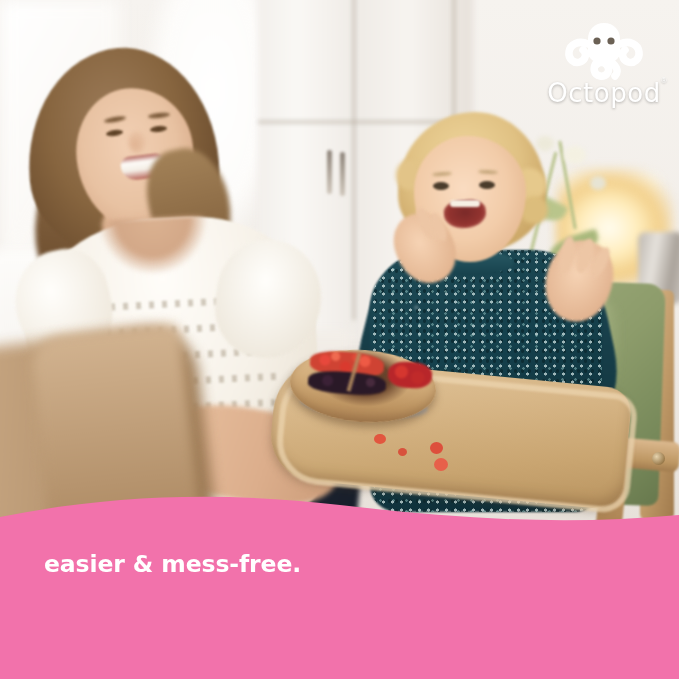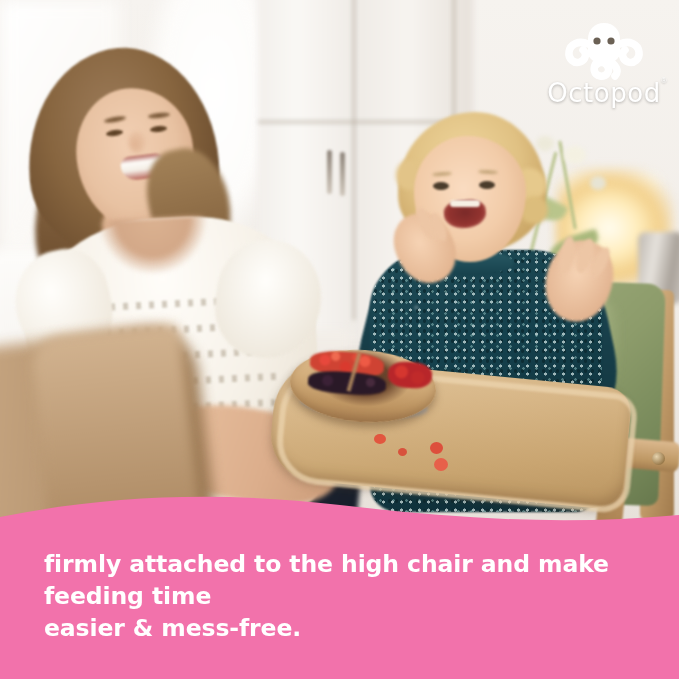--- a/index.html
+++ b/index.html
@@ -498,17 +498,16 @@
       <path d="M0,292 L0,288 C120,266 230,278 340,292 C450,306 560,312 679,300 L679,220 L0,220 Z" fill="none"></path>
       <path d="M0,70 C120,48 230,60 340,74 C450,88 560,96 679,84 L679,220 L0,220 Z" fill="rgba(125,125,122,0.42)"></path>
     </svg>
   </div>
 
   <svg class="pink-wave" viewBox="0 0 679 200" preserveAspectRatio="none">
     <path d="M0,38 C110,16 220,12 340,26 C450,39 560,47 679,36 L679,200 L0,200 Z" fill="#f272ab"></path>
   </svg>
 
   <div class="caption">
-    <div>firmly attached to the high chair and make feeding time</div>
     <div>easier &amp; mess-free.</div>
   </div>
 
 </div>
 
 </body></html>

